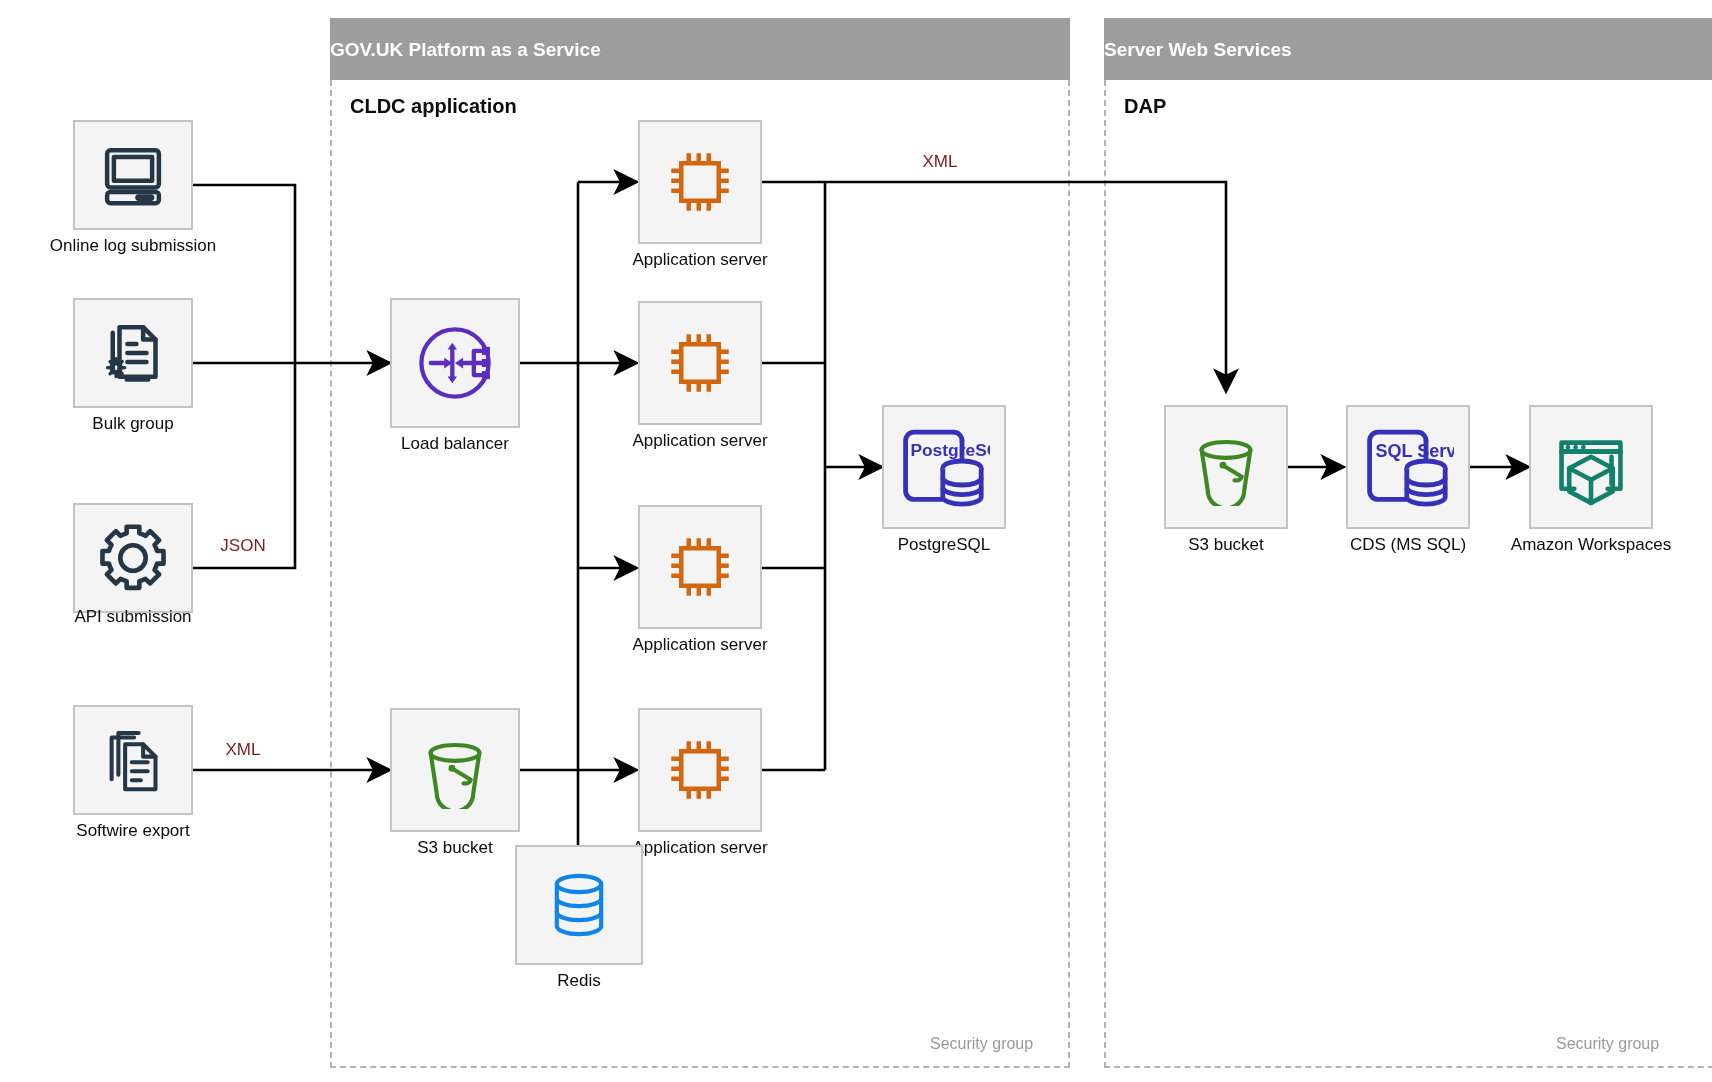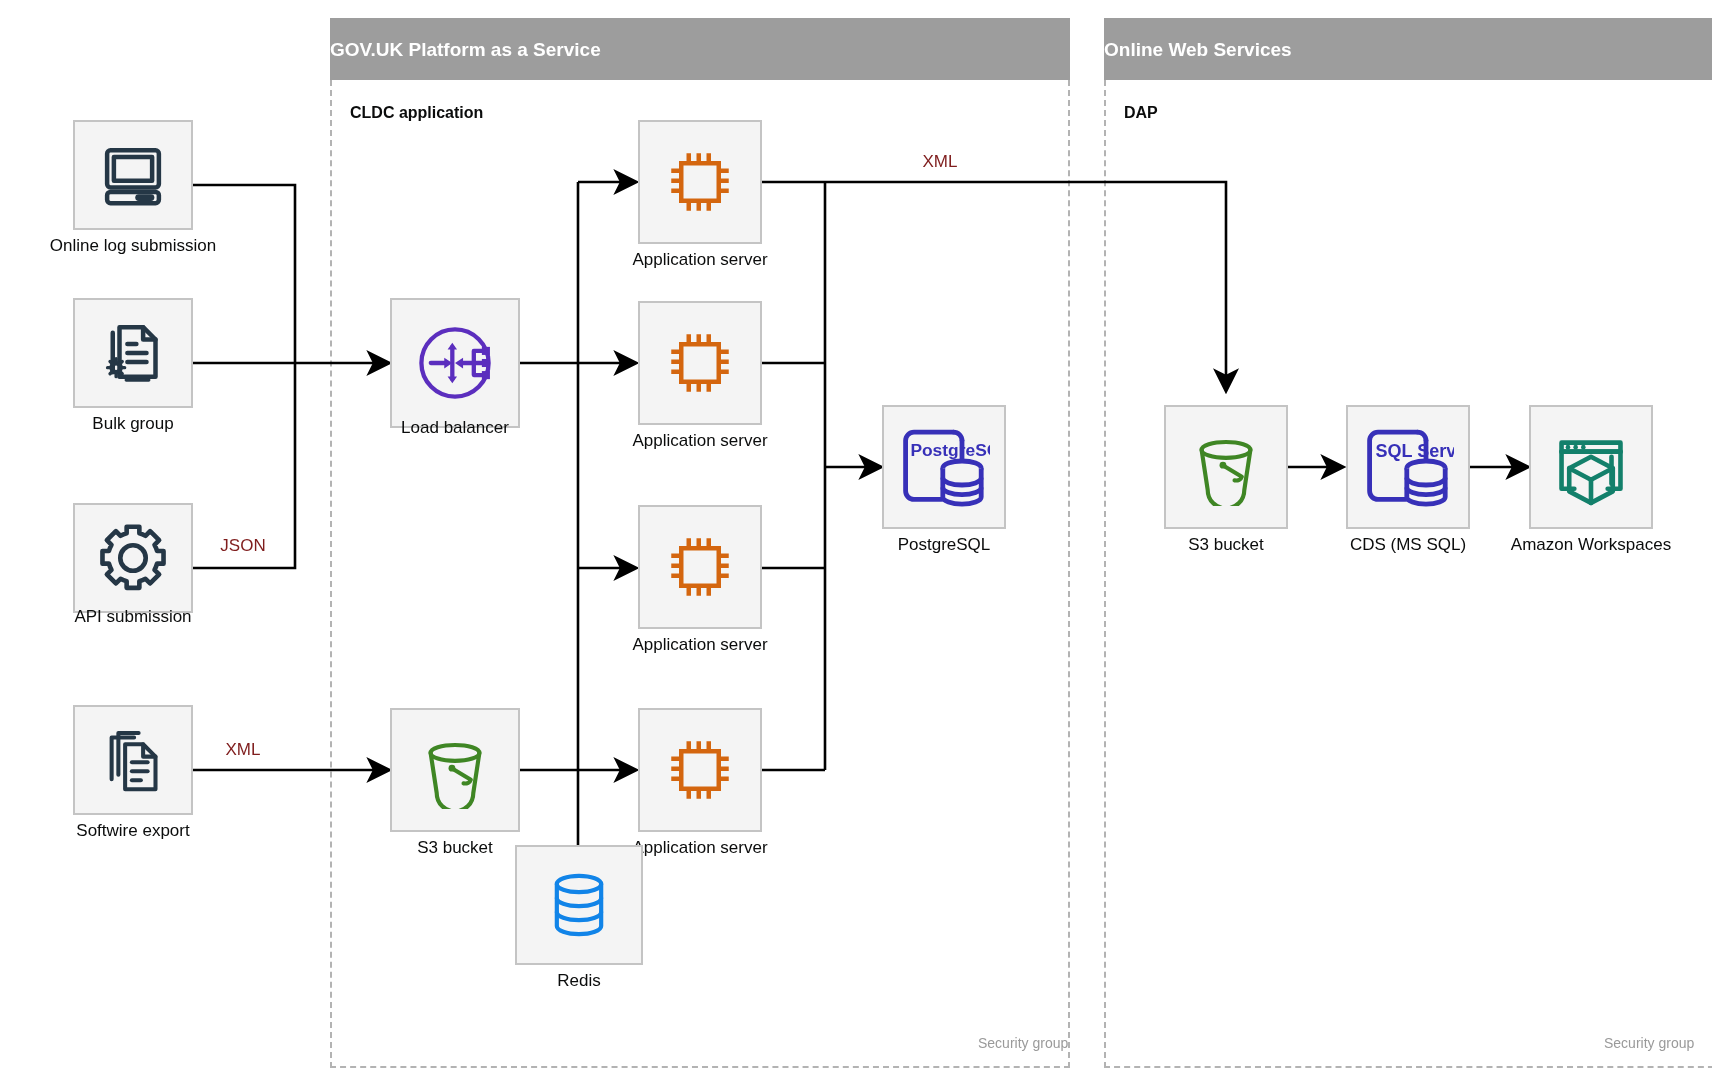--- a/index.html
+++ b/index.html
@@ -12,24 +12,24 @@
   .group-header{
     position:absolute;background:#9d9d9d;color:#ffffff;
     font-weight:bold;font-size:19px;line-height:1;
     display:flex;align-items:center;box-sizing:border-box;
   }
   .group-body{
     position:absolute;border:2px dashed #b3b3b3;border-top:none;
     box-sizing:border-box;background:transparent;
   }
   .group-sublabel{
-    position:absolute;font-weight:bold;font-size:16px;color:#0b0c0c;margin-top:9px;
+    position:absolute;font-weight:bold;font-size:20px;color:#0b0c0c;
   }
   .secgroup-label{
-    position:absolute;font-size:14px;color:#9a9a9a;margin-left:48px;
+    position:absolute;font-size:16px;color:#9a9a9a;
   }
 
   
   .node{position:absolute;}
   .node .tile{
     position:absolute;left:0;top:0;
     background:#f4f4f4;border:2px solid #c4c4c4;box-sizing:border-box;
     display:flex;align-items:center;justify-content:center;
   }
   .node .caption{
@@ -52,21 +52,21 @@
 
   <div class="group-header" style="left:330px;top:18px;width:740px;height:62px;">
     <span>GOV.UK Platform as a Service</span>
   </div>
   <div class="group-body" style="left:330px;top:80px;width:740px;height:988px;"></div>
   <div class="group-sublabel" style="left:350px;top:95px;">CLDC application</div>
   <div class="secgroup-label" style="left:930px;top:1035px;">Security group</div>
 
   <div class="group-header" style="left:1104px;top:18px;width:608px;height:62px;"></div>
   <div class="group-header" style="left:1104px;top:18px;width:608px;height:62px;">
-    <span>Online Web Services</span>
+    <span>Server Web Services</span>
   </div>
   <div class="group-body" style="left:1104px;top:80px;width:620px;height:988px;"></div>
   <div class="group-sublabel" style="left:1124px;top:95px;">DAP</div>
   <div class="secgroup-label" style="left:1556px;top:1035px;">Security group</div>
 
   <svg id="wires" viewBox="0 0 1712 1082" width="1712" height="1082">
     <defs>
       <marker id="arrow" viewBox="0 0 12 12" refX="10" refY="6" markerWidth="10" markerHeight="10" orient="auto-start-reverse">
         <path d="M0,0 L12,6 L0,12 L3,6 Z" fill="#000"></path>
       </marker>
@@ -193,21 +193,21 @@
           <rect x="52" y="38" width="6" height="6" fill="#5B2EBE" stroke="none"></rect>
         </g>
         <g fill="#5B2EBE">
           <path d="M24,28 l6,4 l-6,4 z"></path>
           <path d="M38,28 l-6,4 l6,4 z"></path>
           <path d="M26.5,22 l3.5,-5 l3.5,5 z"></path>
           <path d="M26.5,42 l3.5,5 l3.5,-5 z"></path>
         </g>
       </svg>
     </div>
-    <div class="caption" style="top:120px;">Load balancer</div>
+    <div class="caption" style="top:136px;">Load balancer</div>
   </div>
 
   <div class="node" style="left:638px;top:120px;width:124px;height:130px;">
     <div class="tile" style="width:124px;height:124px;">
       <svg width="80" height="80" viewBox="0 0 64 64">
         <g stroke="#D4660F" stroke-width="3.6" fill="none" stroke-linecap="butt">
           <rect x="17" y="17" width="30" height="30"></rect>
           <path d="M23,17 V9 M31,17 V9 M39,17 V9"></path>
           <path d="M23,47 V55 M31,47 V55 M39,47 V55"></path>
           <path d="M17,23 H9 M17,31 H9 M17,39 H9"></path>

